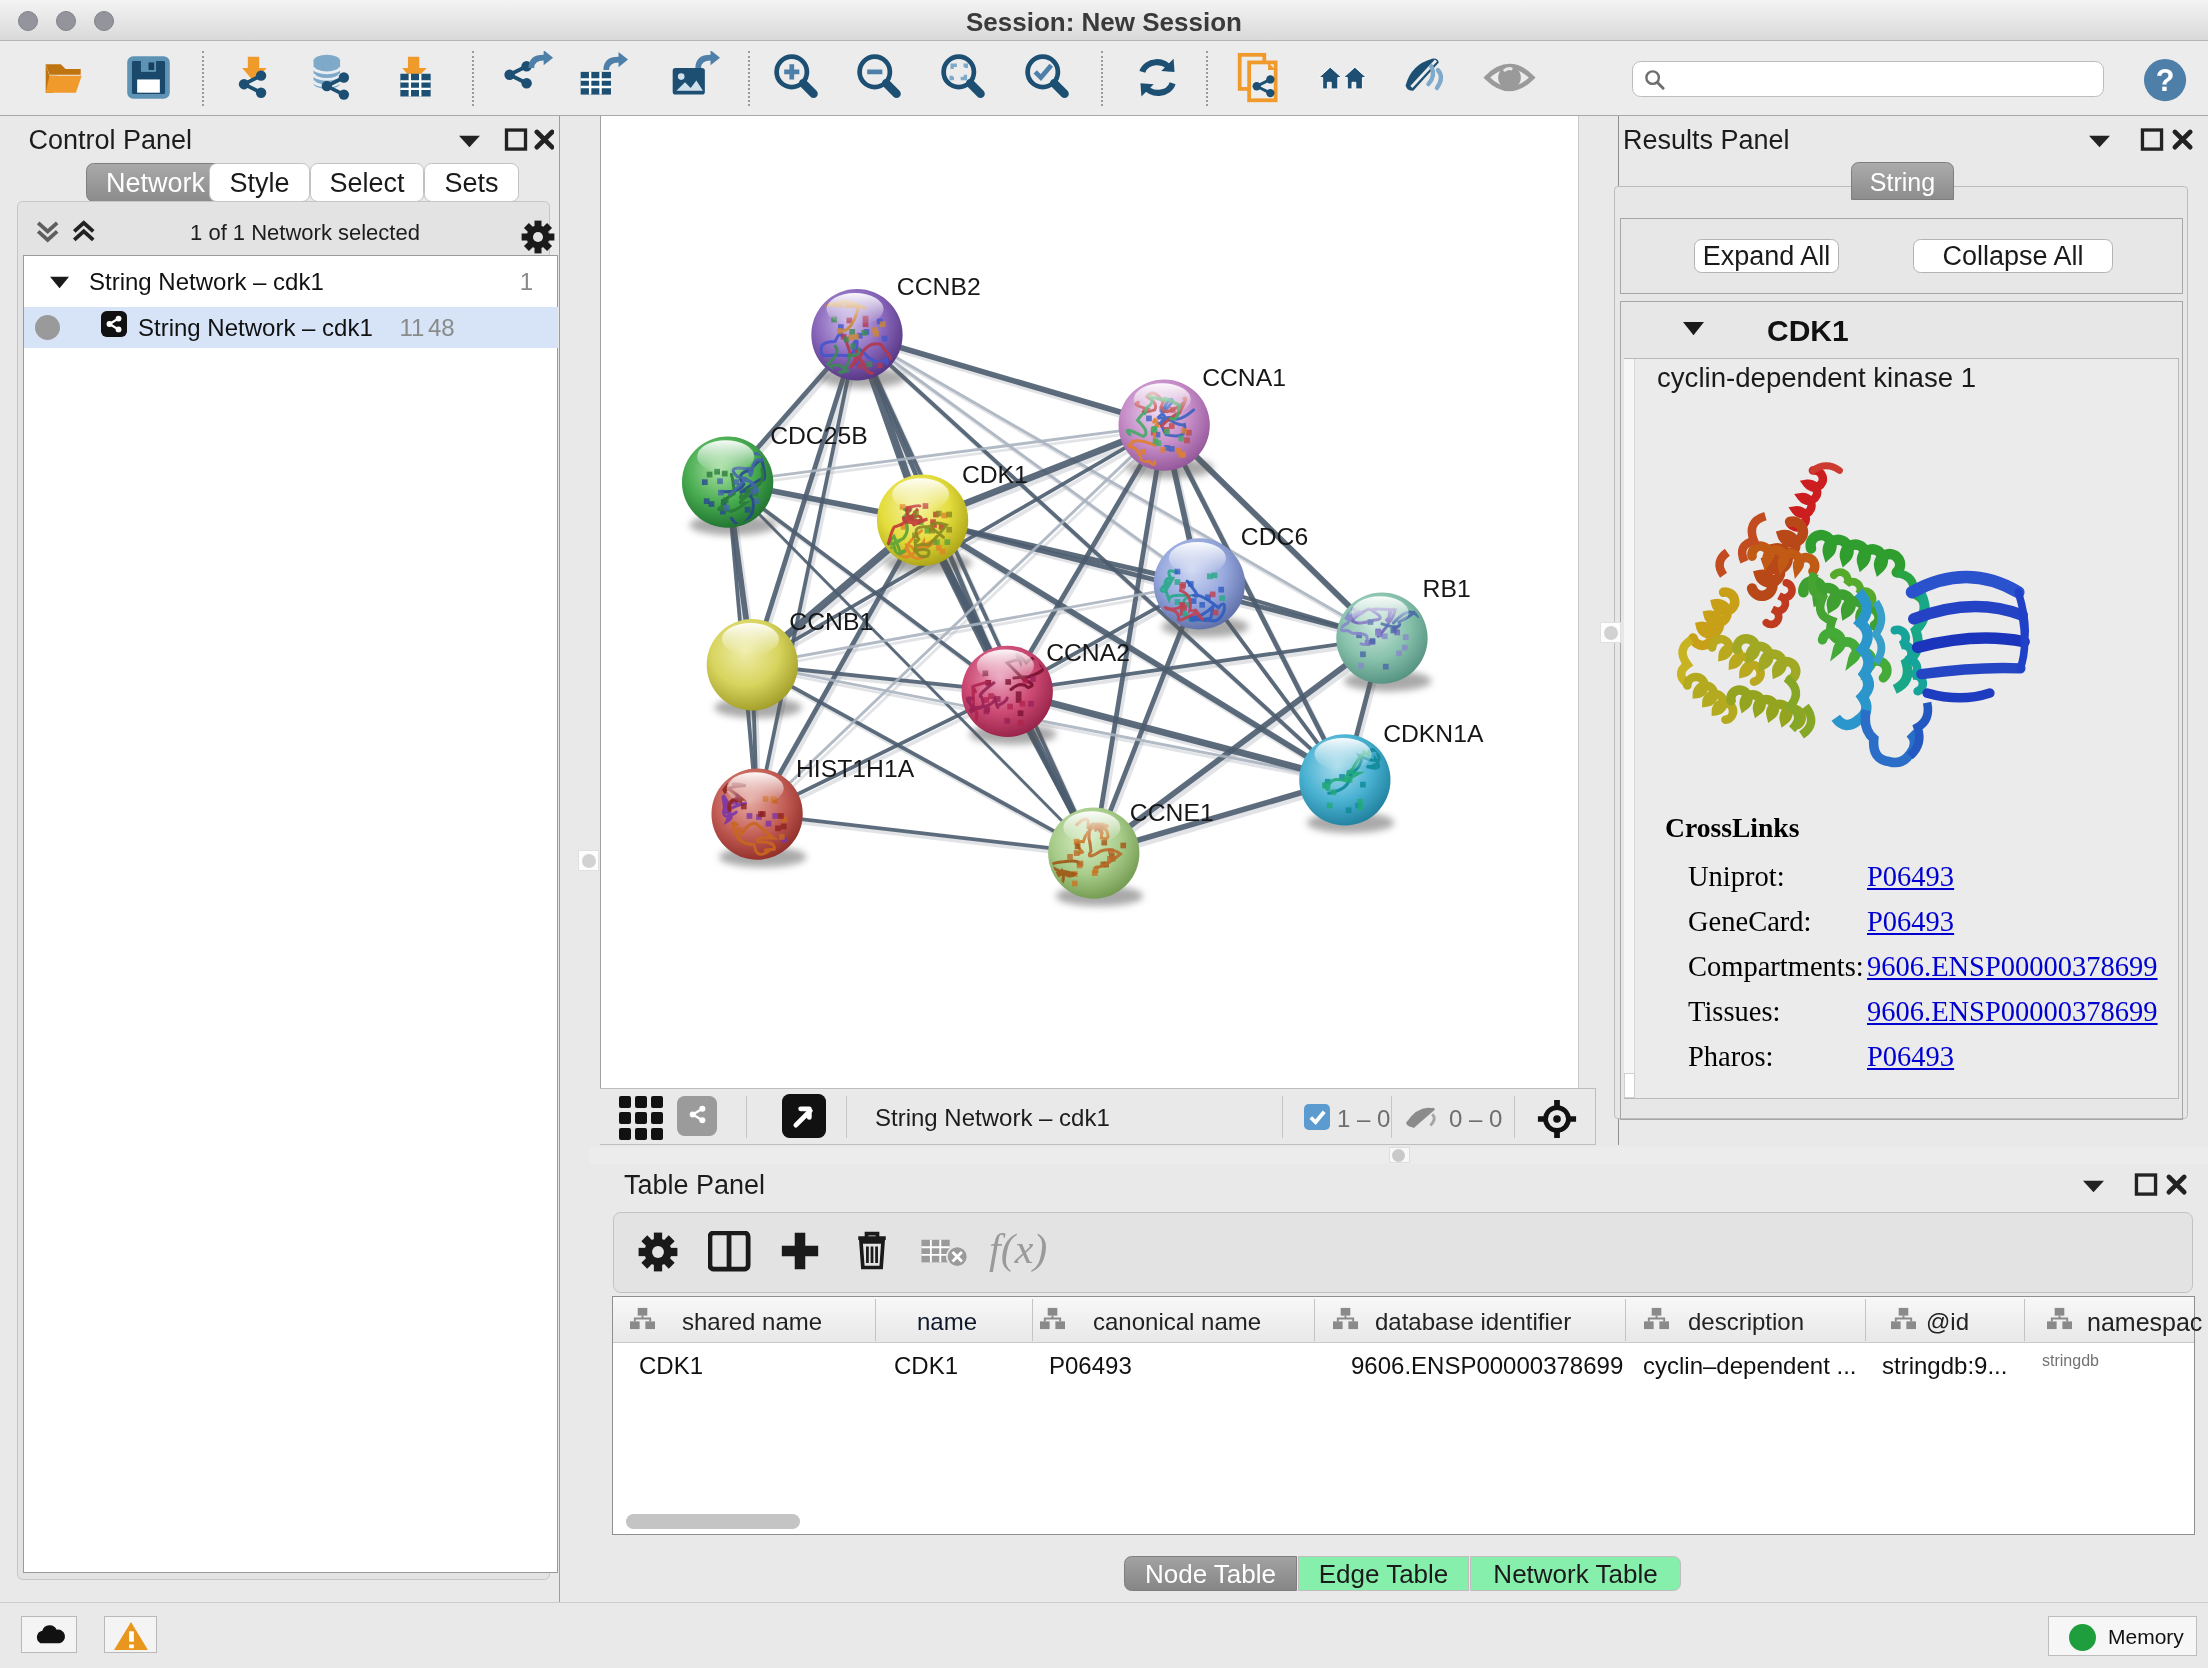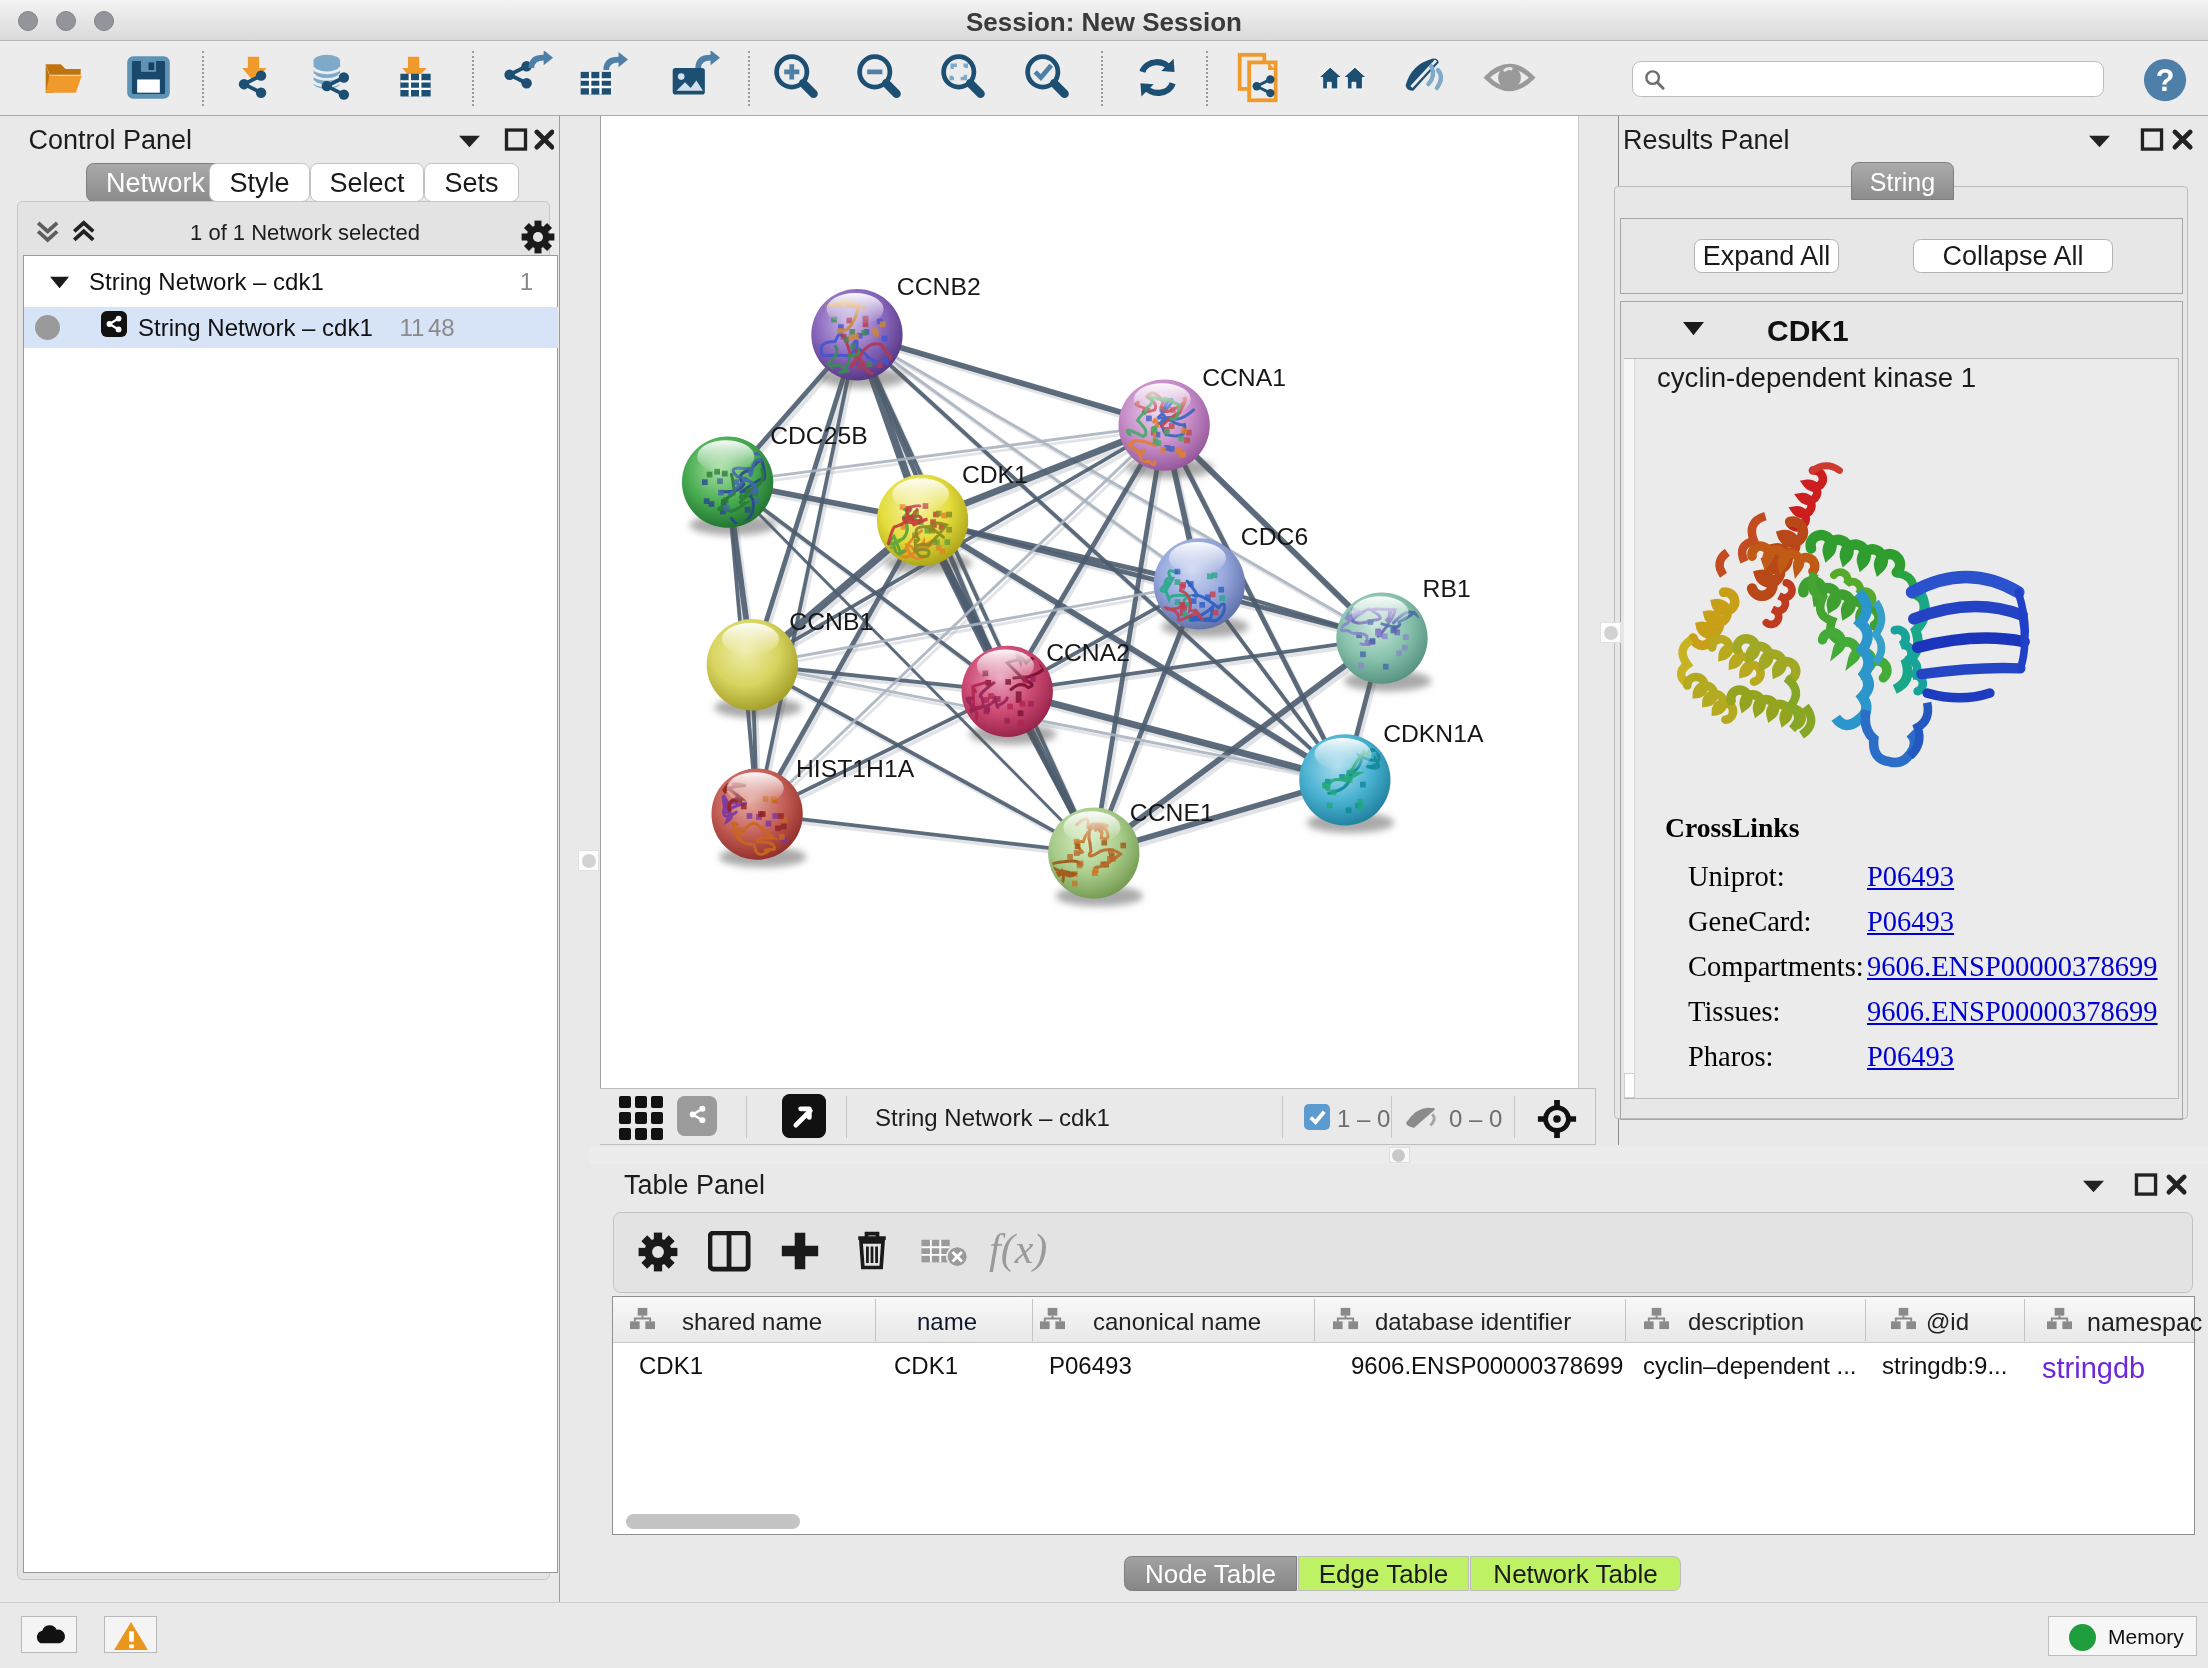--- a/index.html
+++ b/index.html
@@ -1,20 +1,20 @@
 <!DOCTYPE html>
 <html style="font-size:15px"><head><meta charset="utf-8"><style>
 *{margin:0;padding:0;box-sizing:border-box}
 html,body{width:2208px;height:1668px;overflow:hidden;background:#e9e9e9;font-family:"Liberation Sans",sans-serif;position:relative}
 .tl{position:absolute;top:10.5px;width:20px;height:20px;border-radius:50%;background:#94949c;border:1px solid #82828a}
 .tsep{position:absolute;top:9.5px;height:55px;width:0;border-left:2.9px dotted #9a9a9a}
 .tab{position:absolute;height:39px;background:#fff;border:1px solid #c2c2c2;font-size:27px;color:#1a1a1a;text-align:center;line-height:38px;border-radius:7.6px}
 .tab.selt{background:linear-gradient(#a9a9a9,#8c8c8c);color:#fff;border-color:#7e7e7e}
 .btn{position:absolute;background:#fff;border:1px solid #b3b3b3;border-radius:7.6px;font-size:27px;color:#1a1a1a;text-align:center;line-height:32px}
-.btab{position:absolute;height:35px;background:#bef264;border:1px solid #bdbdbd;font-size:26px;color:#1a1a1a;text-align:center;line-height:34px}
+.btab{position:absolute;height:35px;background:#86efac;border:1px solid #bdbdbd;font-size:26px;color:#1a1a1a;text-align:center;line-height:34px}
 .btab.selt{background:linear-gradient(#a2a2a2,#868686);color:#fff;border-color:#7e7e7e}
 .vsep{position:absolute;width:0;border-left:1.9px solid #c6c6c6}
 .ser{position:absolute;font-size:28.5px;font-family:"Liberation Serif",serif;color:#000}
 a{text-decoration:underline}
 </style></head><body>
 <div style="position:absolute;left:0;top:0;width:2208px;height:41px;background:linear-gradient(#f4f4f4,#d9d9d9);border-bottom:1px solid #b6b6b6"></div>
 <div class="tl" style="left:18px"></div>
 <div class="tl" style="left:56px"></div>
 <div class="tl" style="left:94px"></div>
 <div style="position:absolute;left:0;top:6.7px;width:2208px;text-align:center;font-size:26px;font-weight:bold;color:#3a3a3a">Session: New Session</div>
@@ -934,21 +934,21 @@
 <div style="position:absolute;left:1314px;top:1299px;width:1px;height:42px;background:#c4c4c4"></div>
 <div style="position:absolute;left:1625px;top:1299px;width:1px;height:42px;background:#c4c4c4"></div>
 <div style="position:absolute;left:1865px;top:1299px;width:1px;height:42px;background:#c4c4c4"></div>
 <div style="position:absolute;left:2024px;top:1299px;width:1px;height:42px;background:#c4c4c4"></div>
 <div style="position:absolute;left:639px;top:1352px;font-size:24px;color:#111">CDK1</div>
 <div style="position:absolute;left:894px;top:1352px;font-size:24px;color:#111">CDK1</div>
 <div style="position:absolute;left:1049px;top:1352px;font-size:24px;color:#111">P06493</div>
 <div style="position:absolute;left:1351px;top:1352px;font-size:24px;color:#111">9606.ENSP00000378699</div>
 <div style="position:absolute;left:1643px;top:1352px;font-size:24px;color:#111">cyclin–dependent ...</div>
 <div style="position:absolute;left:1882px;top:1352px;font-size:24px;color:#111">stringdb:9...</div>
-<div style="position:absolute;left:2042px;top:1352px;font-size:29px;color:#6d28d9">stringdb</div>
+<div style="position:absolute;left:2042px;top:1352px;font-size:16px;color:#737373">stringdb</div>
 <div style="position:absolute;left:626px;top:1514px;width:174px;height:15px;border-radius:7.6px;background:#c4c4c4"></div>
 <div class="btab selt" style="left:1124px;top:1556px;width:173px;border-radius:7.6px 0 0 7.6px">Node Table</div>
 <div class="btab" style="left:1298px;top:1556px;width:171px">Edge Table</div>
 <div class="btab" style="left:1470px;top:1556px;width:211px;border-radius:0 7.6px 7.6px 0">Network Table</div>
 <div style="position:absolute;left:0;top:1602px;width:2208px;height:67px;background:#e9e9e9;border-top:1.9px solid #cdcdcd"></div>
 <div style="position:absolute;left:21px;top:1616px;width:56px;height:37px;background:#f4f4f4;border:1.9px solid #b9b9b9"></div>
 <svg style="position:absolute;left:30px;top:1624px" width="38" height="23" viewBox="0 0 38 24">
     <path d="M10 20 a7 7 0 0 1 2 -13 a8 8 0 0 1 15 -1 a6 6 0 0 1 3 14 z" fill="#111"></path>
   </svg>
 <div style="position:absolute;left:104px;top:1616px;width:53px;height:37px;background:#f4f4f4;border:1.9px solid #b9b9b9"></div>

